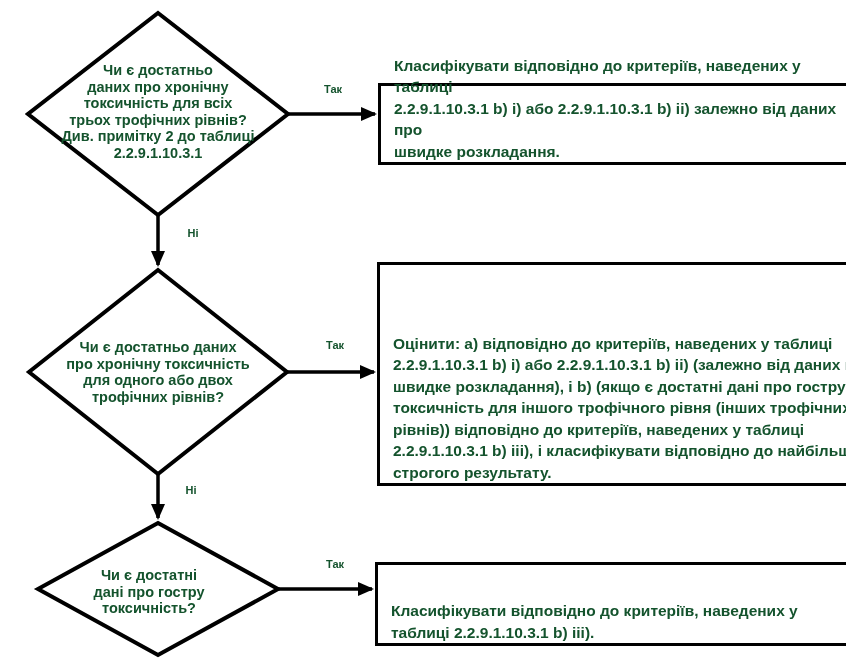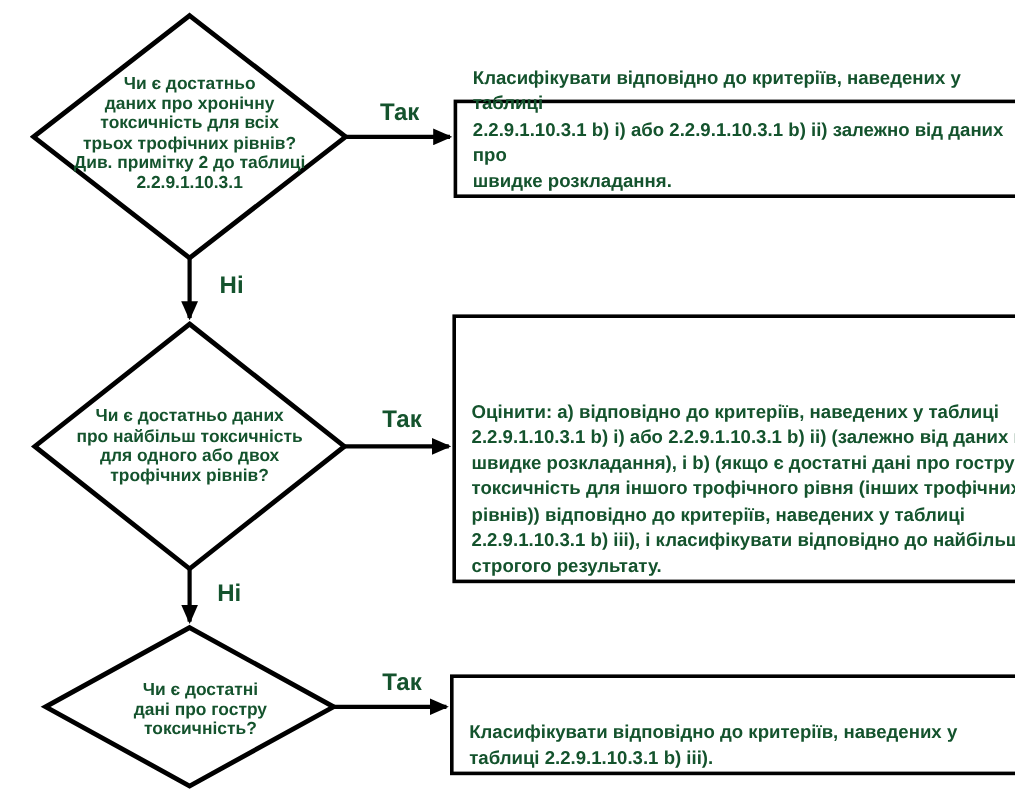--- a/index.html
+++ b/index.html
@@ -41,21 +41,21 @@
   .rtext {
     padding: 0 8px 0 13px;
     white-space: pre-line;
     font-weight: bold;
     font-size: 15.5px;
     line-height: 21.5px;
   }
   .lbl {
     position: absolute;
     font-weight: bold;
-    font-size: 20px;
+    font-size: 11px;
     text-align: center;
   }
 </style>
 </head>
 <body>
 
 <div class="canvas">
 
   <svg class="connectors" width="846" height="662" viewBox="0 0 846 662">
     <defs>
@@ -76,25 +76,25 @@
   </svg>
 
   <div class="dtext" style="left:8px; top:62px; width:250px;">Чи є достатньо
 даних про хронічну
 токсичність для всіх
 трьох трофічних рівнів?
 Див. примітку 2 до таблиці
 2.2.9.1.10.3.1</div>
 
   <div class="dtext" style="left:8px; top:339px; width:250px;">Чи є достатньо даних
-про найбільш токсичність
+про хронічну токсичність
 для одного або двох
 трофічних рівнів?</div>
 
-  <div class="dtext" style="left:32px; top:567px; width:220px;">Чи є достатні
+  <div class="dtext" style="left:14px; top:567px; width:220px;">Чи є достатні
 дані про гостру
 токсичність?</div>
 
   <div class="rbox" style="left:353px; top:83px; width:485px; height:82px;">
     <div class="rtext">Класифікувати відповідно до критеріїв, наведених у таблиці
 2.2.9.1.10.3.1 b) i) або 2.2.9.1.10.3.1 b) ii) залежно від даних про
 швидке розкладання.</div>
   </div>
 
   <div class="rbox" style="left:352px; top:262px; width:548px; height:224px;">

